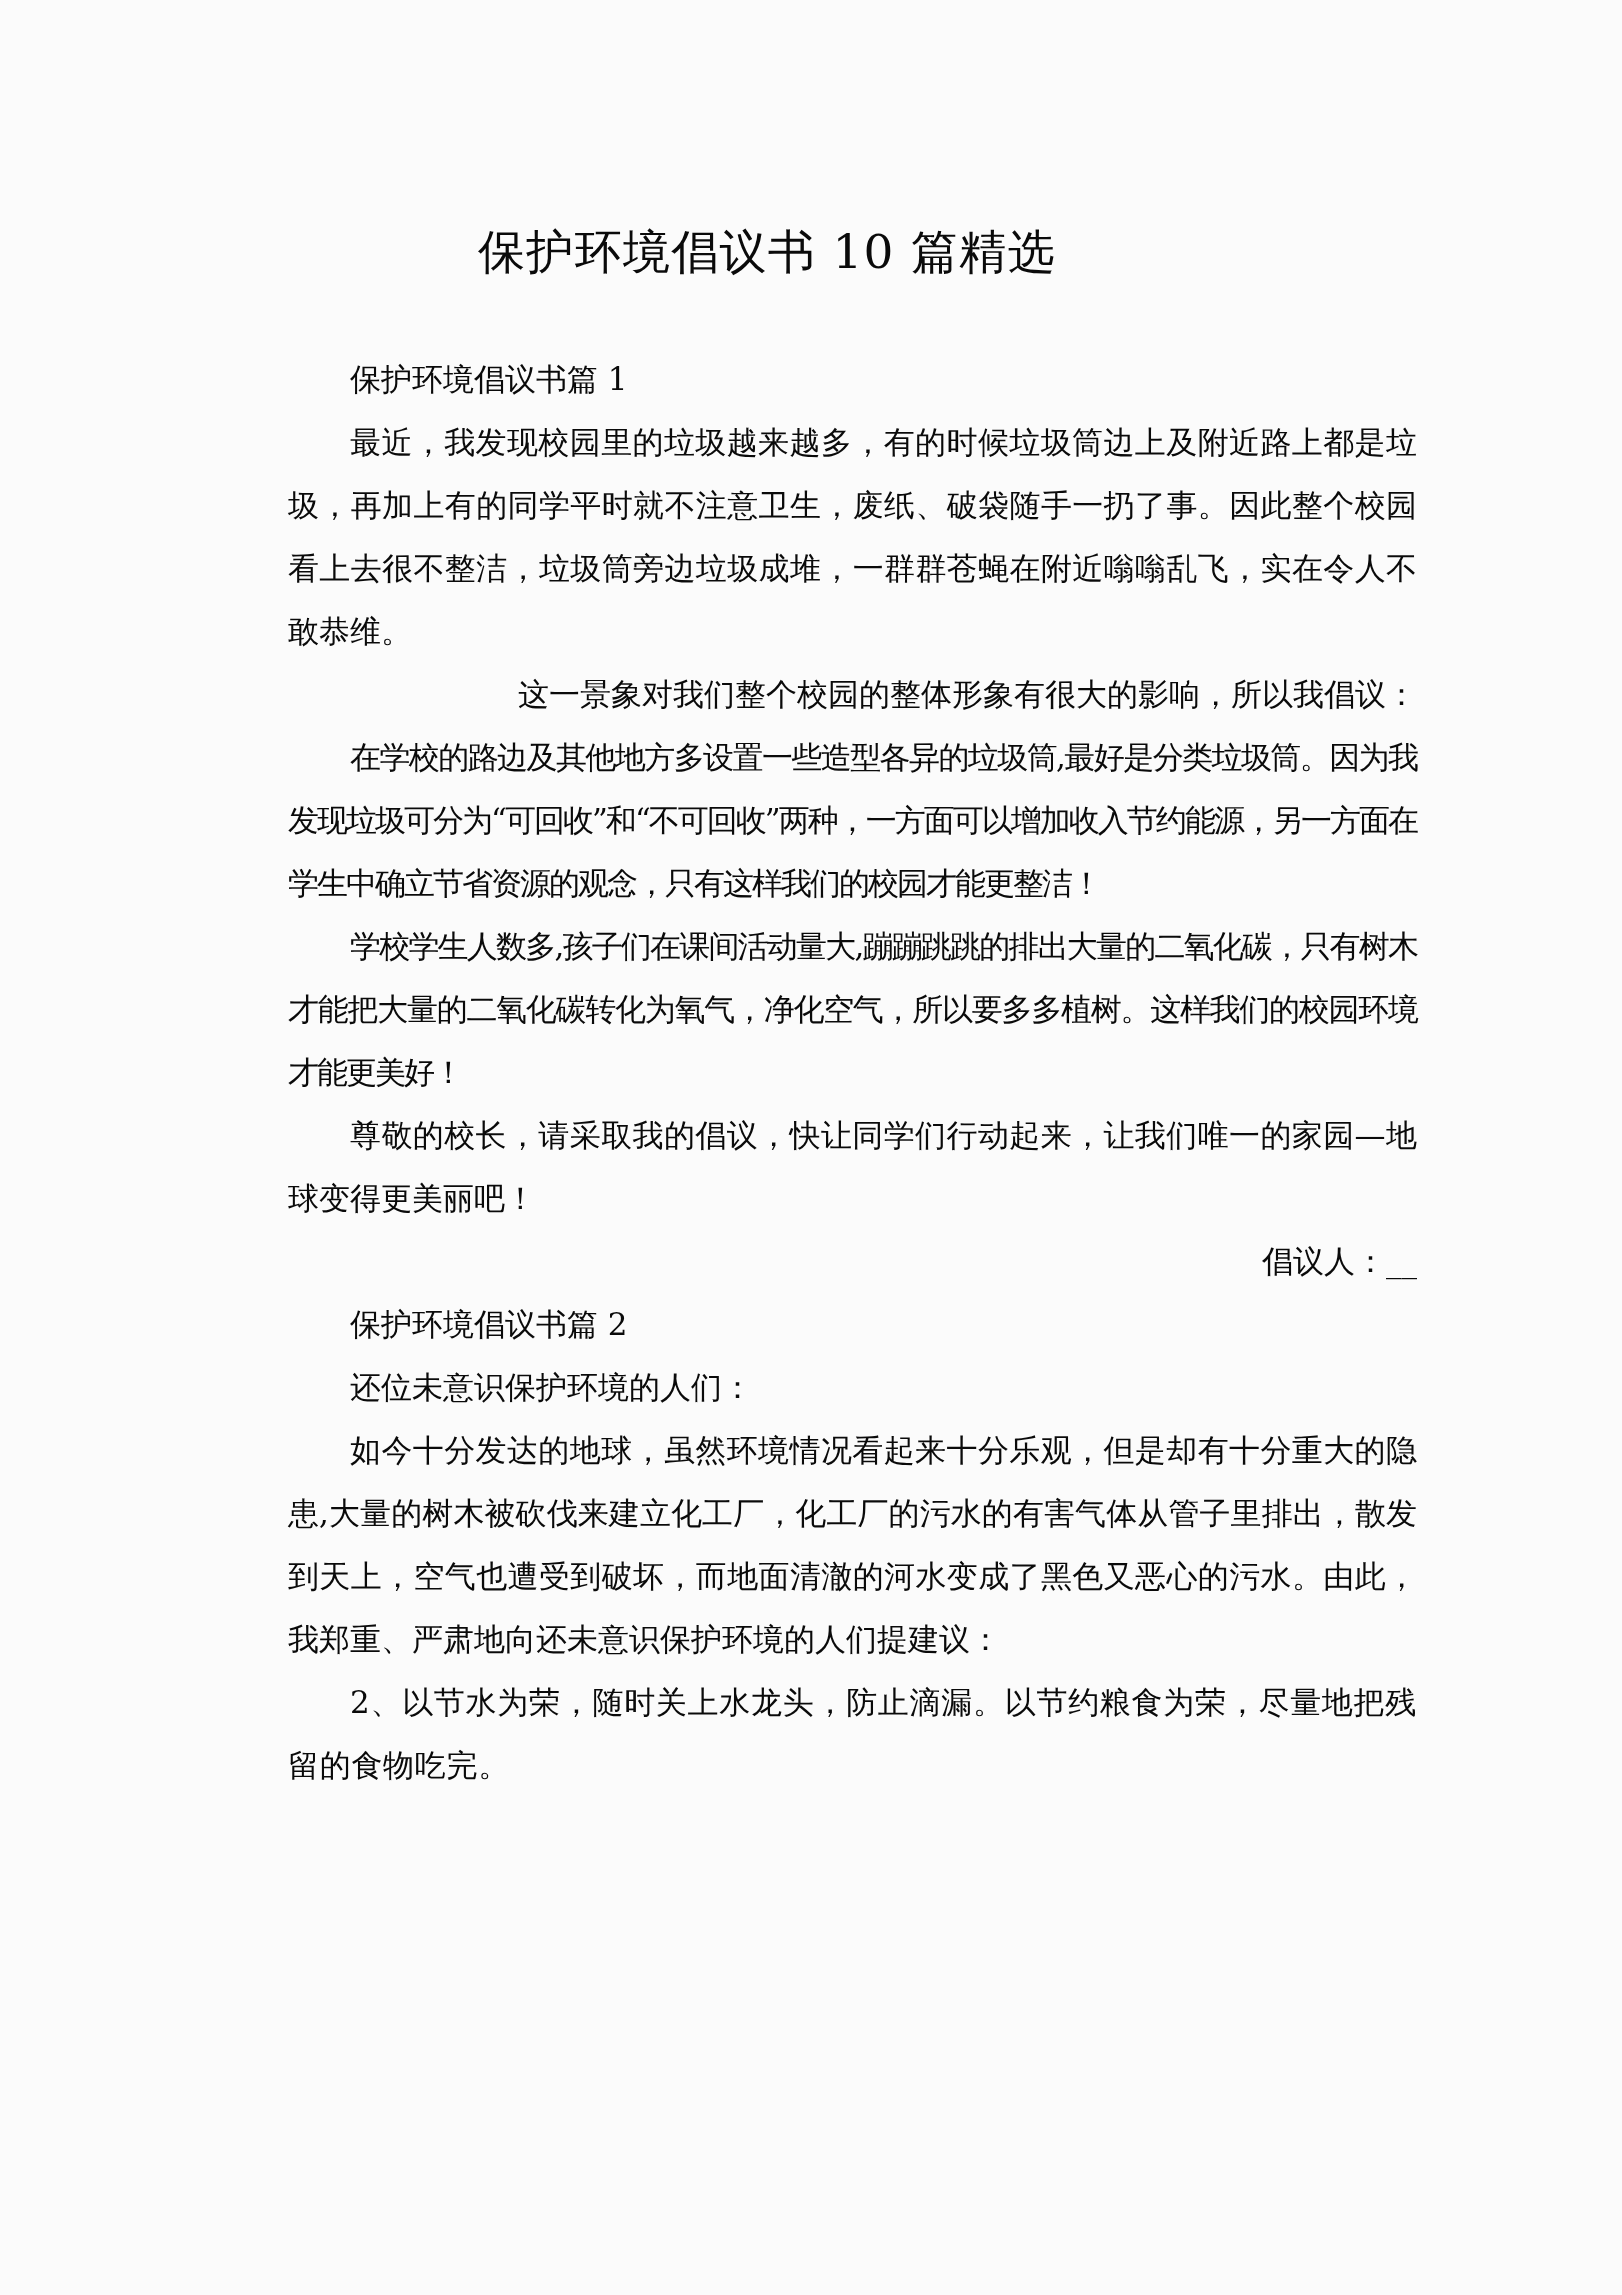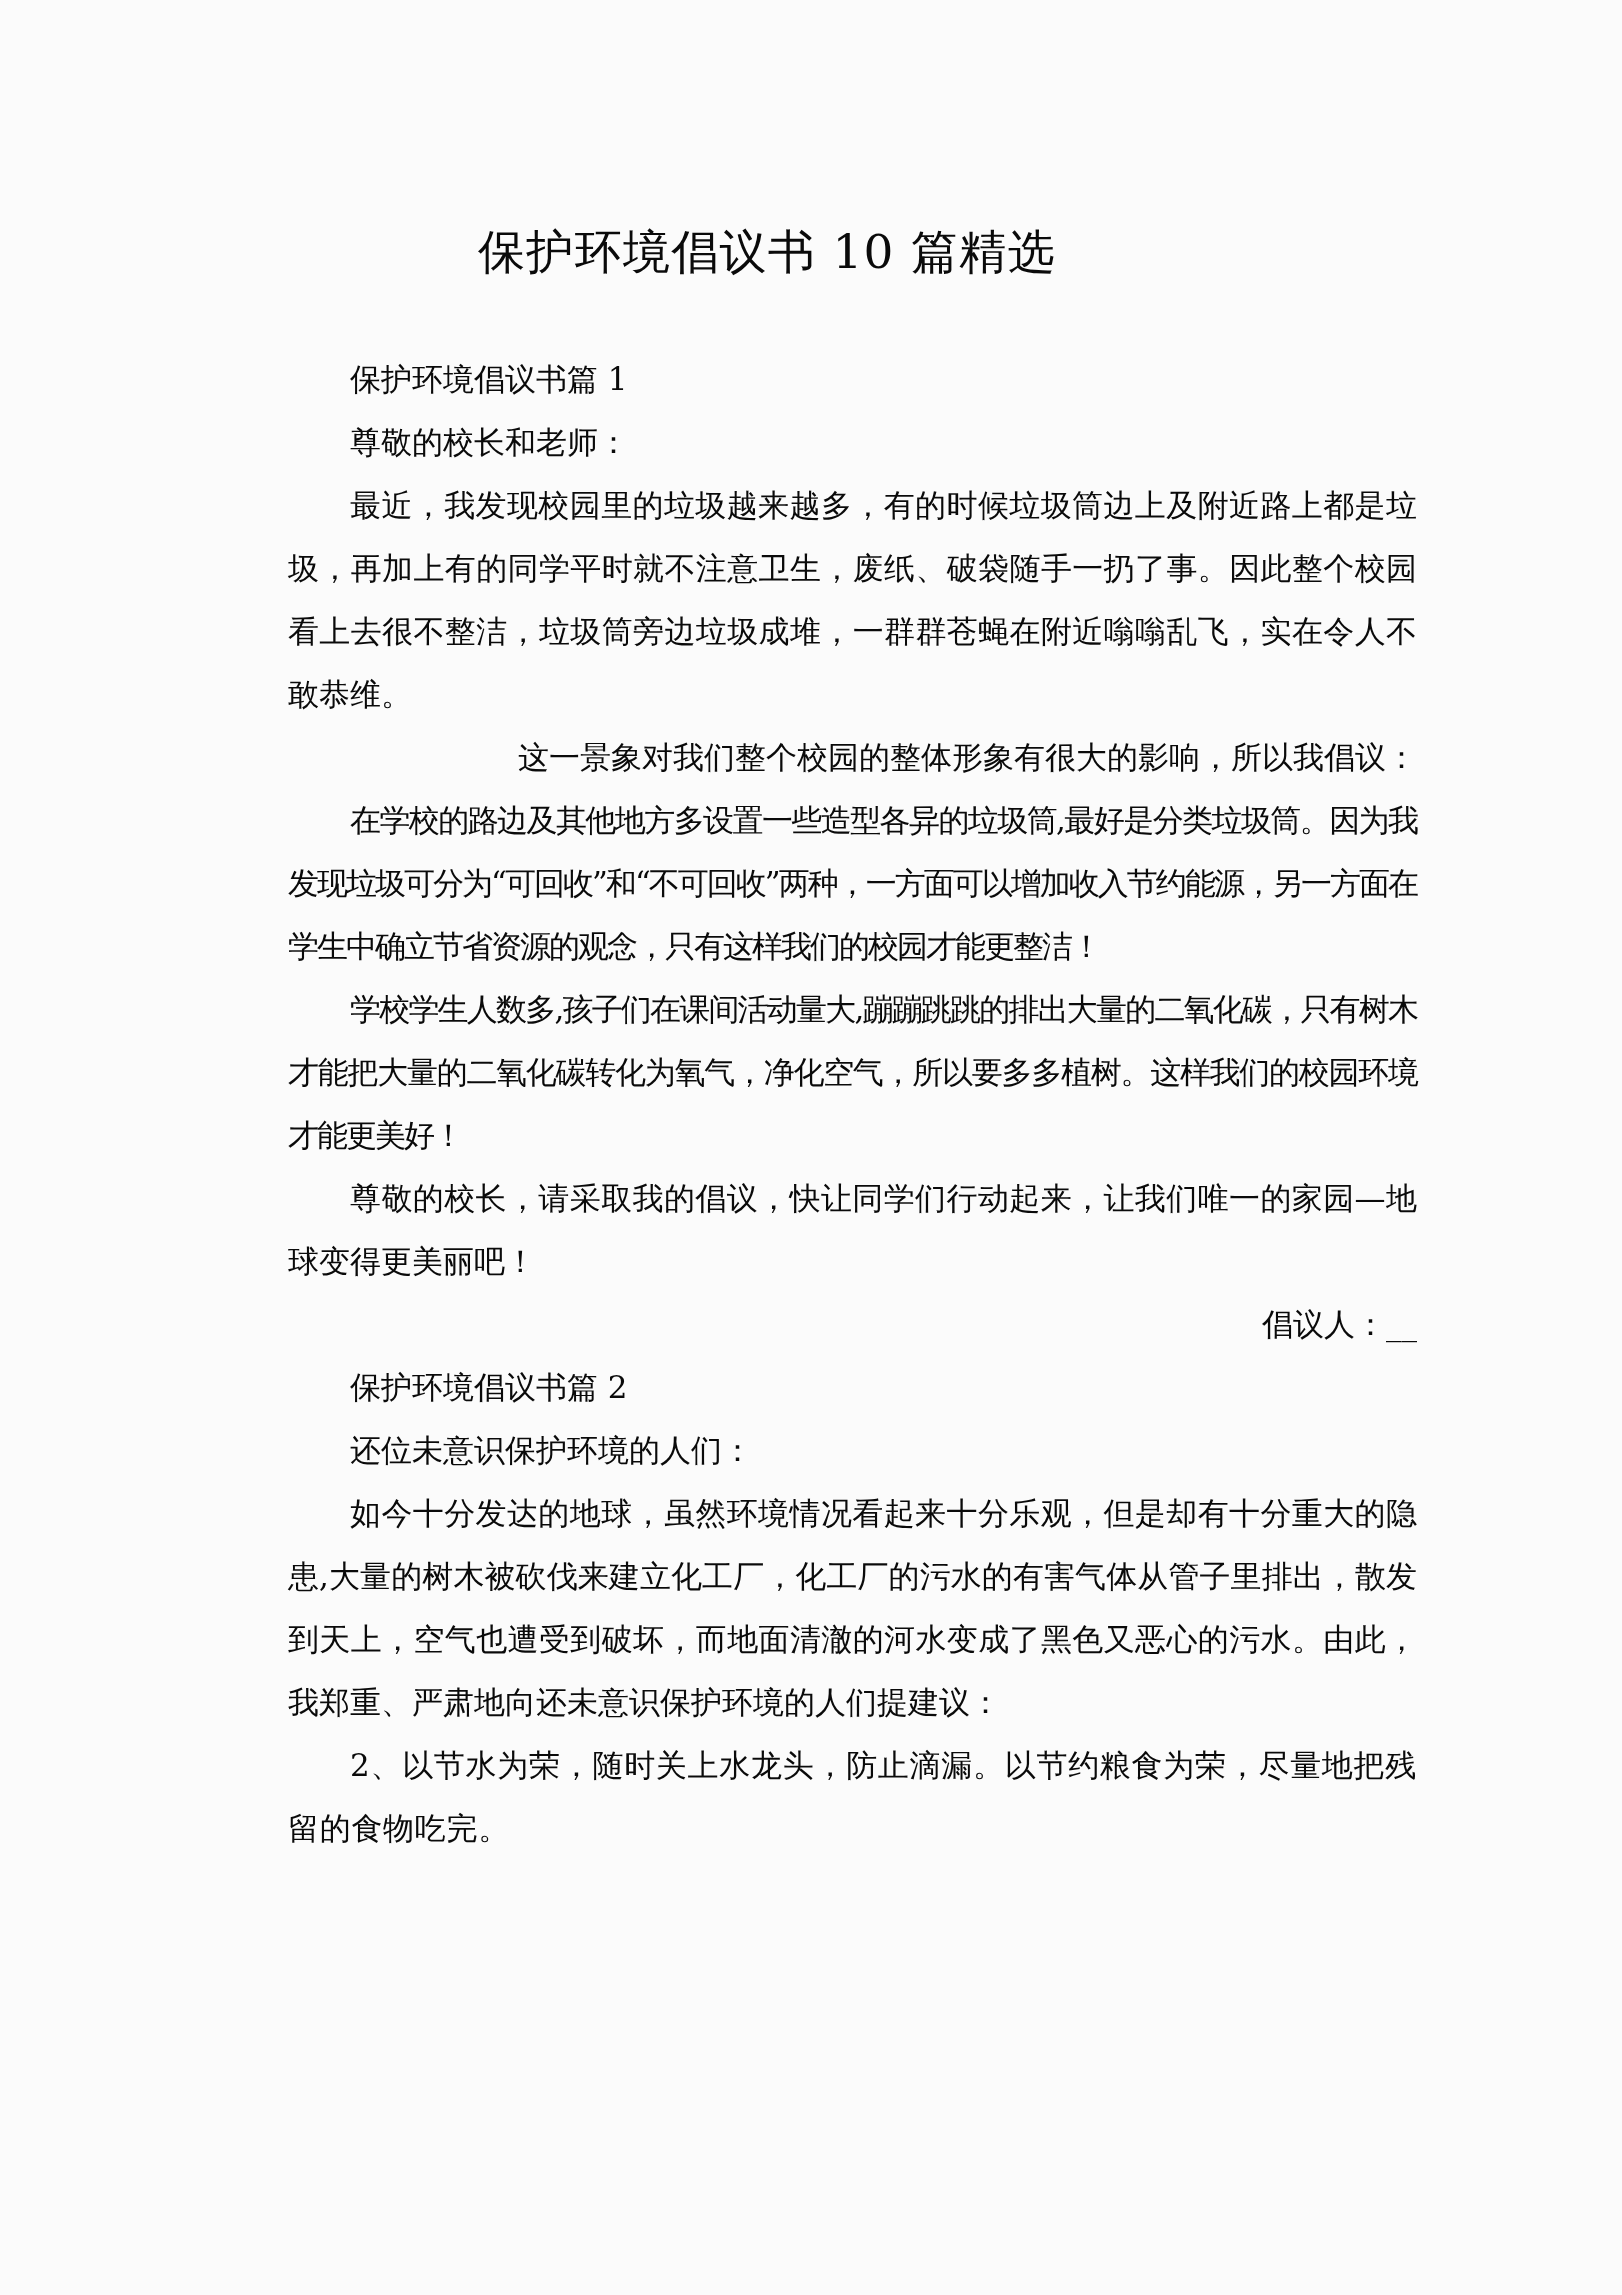--- a/index.html
+++ b/index.html
@@ -71,21 +71,20 @@
 <body>
 
 <div class="page">
 
   <h1 class="doc-title">保护环境倡议书 10 篇精选</h1>
 
   <div class="body-block">
 
     <p class="para heading">保护环境倡议书篇 1</p>
 
-    <p class="para heading">尊敬的校长和老师：</p>
 
     <p class="para">最近，我发现校园里的垃圾越来越多，有的时候垃圾筒边上及附近路上都是垃圾，再加上有的同学平时就不注意卫生，废纸、破袋随手一扔了事。因此整个校园看上去很不整洁，垃圾筒旁边垃圾成堆，一群群苍蝇在附近嗡嗡乱飞，实在令人不敢恭维。</p>
 
     <p class="para nowrap-line">这一景象对我们整个校园的整体形象有很大的影响，所以我倡议：</p>
 
     <p class="para tight">在学校的路边及其他地方多设置一些造型各异的垃圾筒,最好是分类垃圾筒。因为我发现垃圾可分为“可回收”和“不可回收”两种，一方面可以增加收入节约能源，另一方面在学生中确立节省资源的观念，只有这样我们的校园才能更整洁！</p>
 
     <p class="para tight">学校学生人数多,孩子们在课间活动量大,蹦蹦跳跳的排出大量的二氧化碳，只有树木才能把大量的二氧化碳转化为氧气，净化空气，所以要多多植树。这样我们的校园环境才能更美好！</p>
 
     <p class="para">尊敬的校长，请采取我的倡议，快让同学们行动起来，让我们唯一的家园—地球变得更美丽吧！</p>

